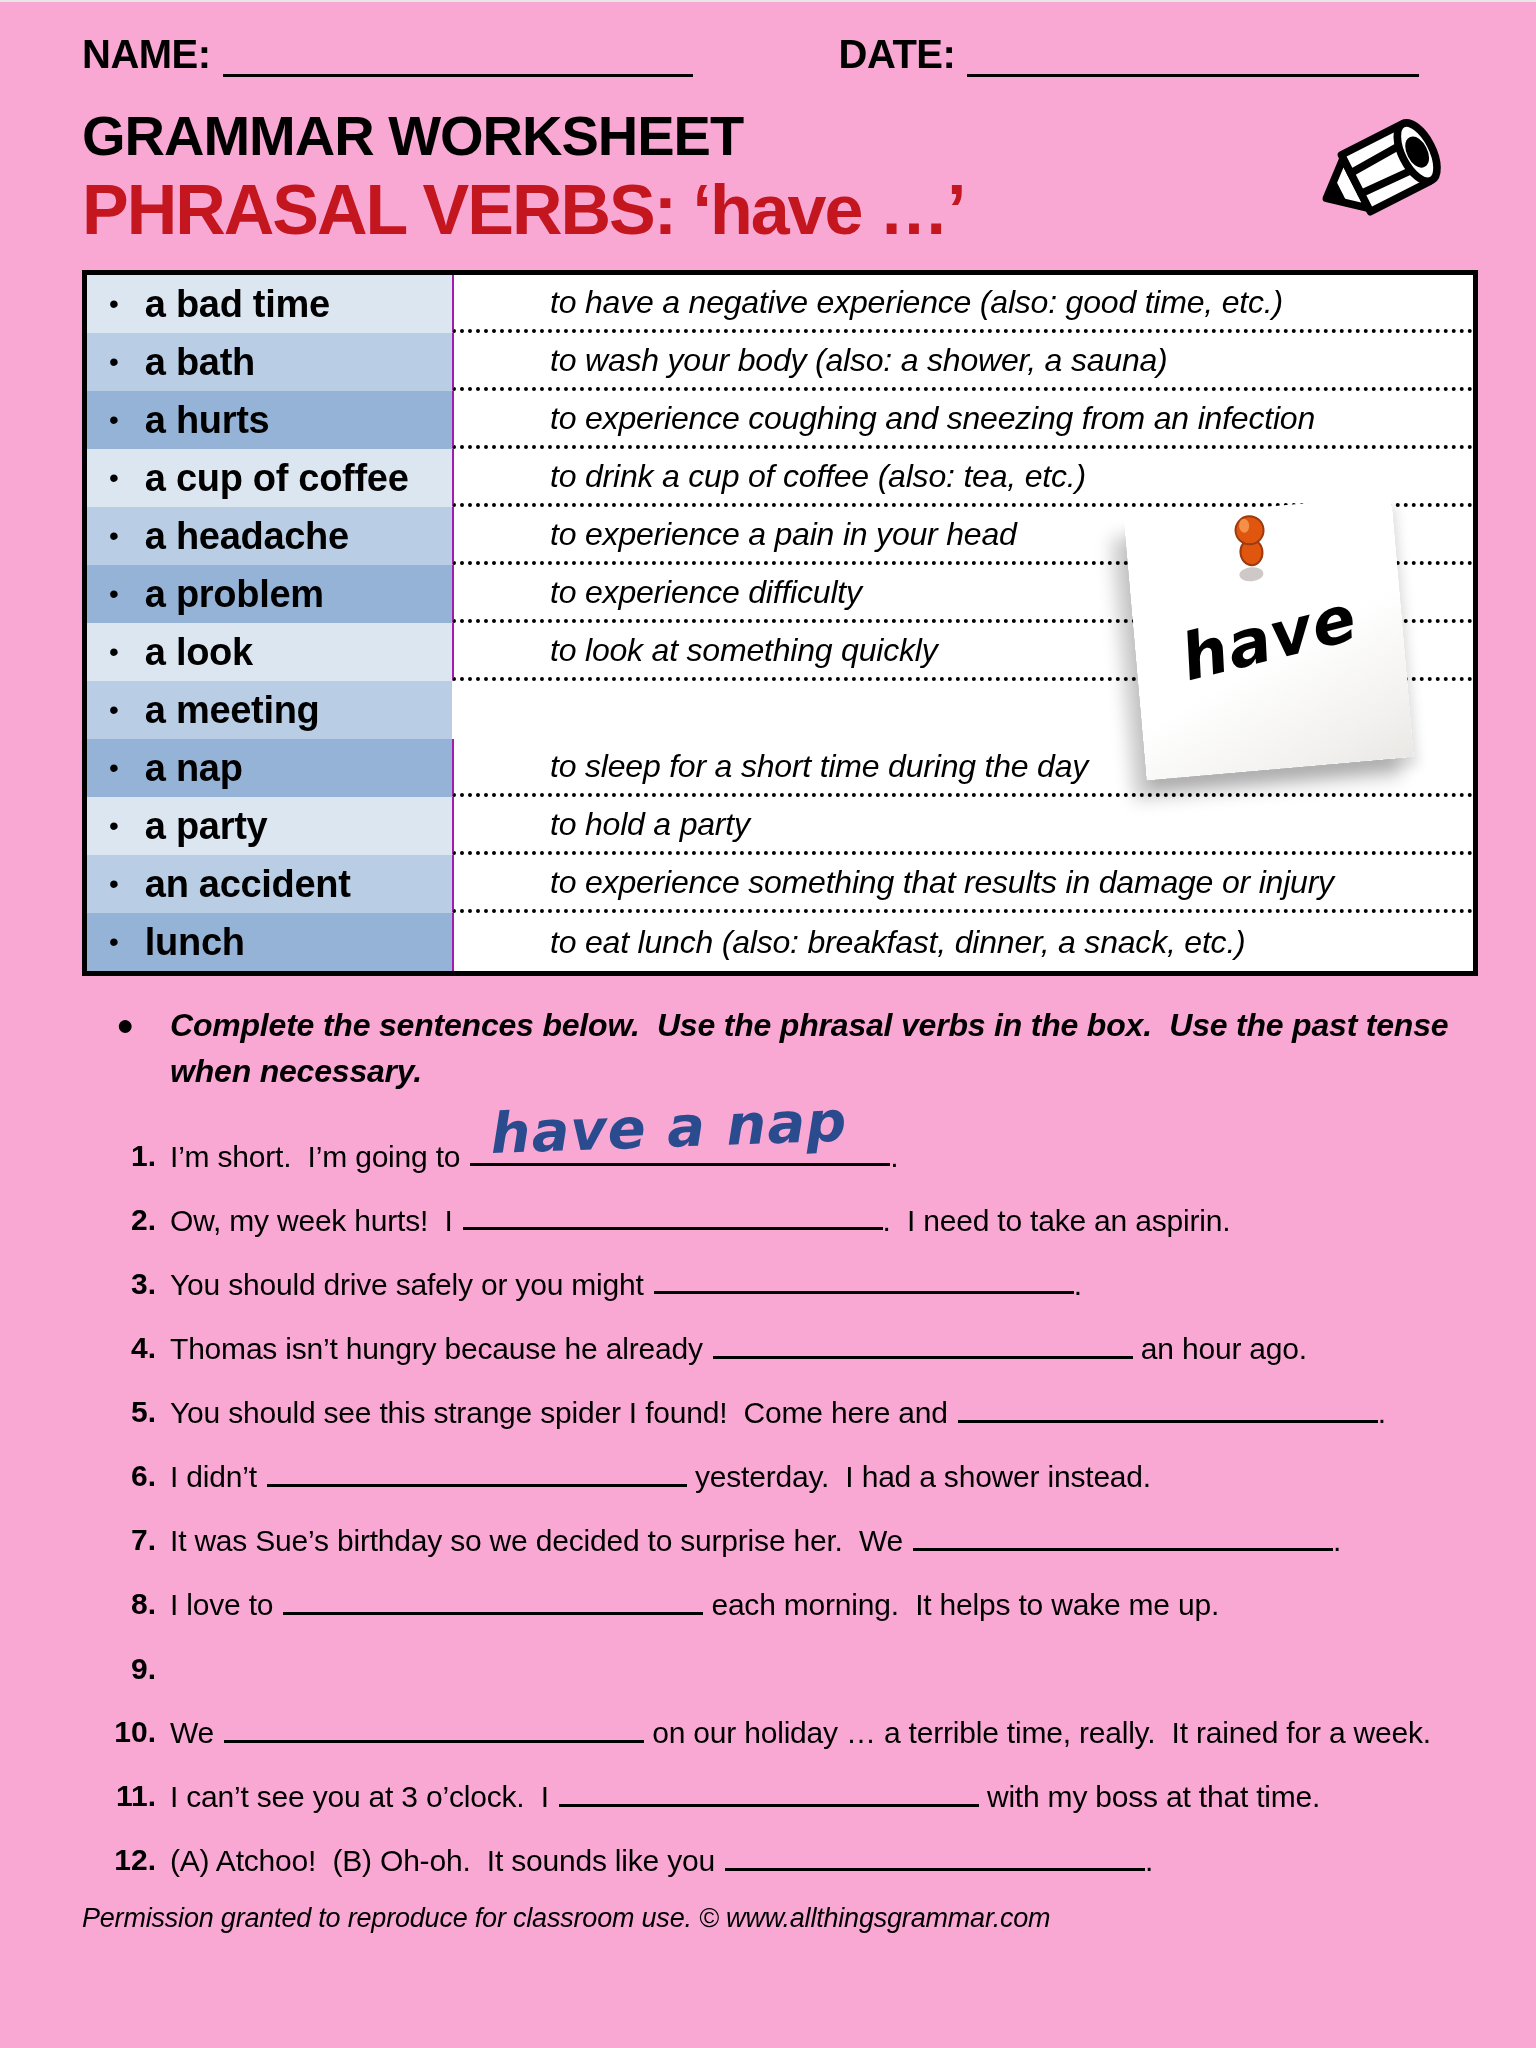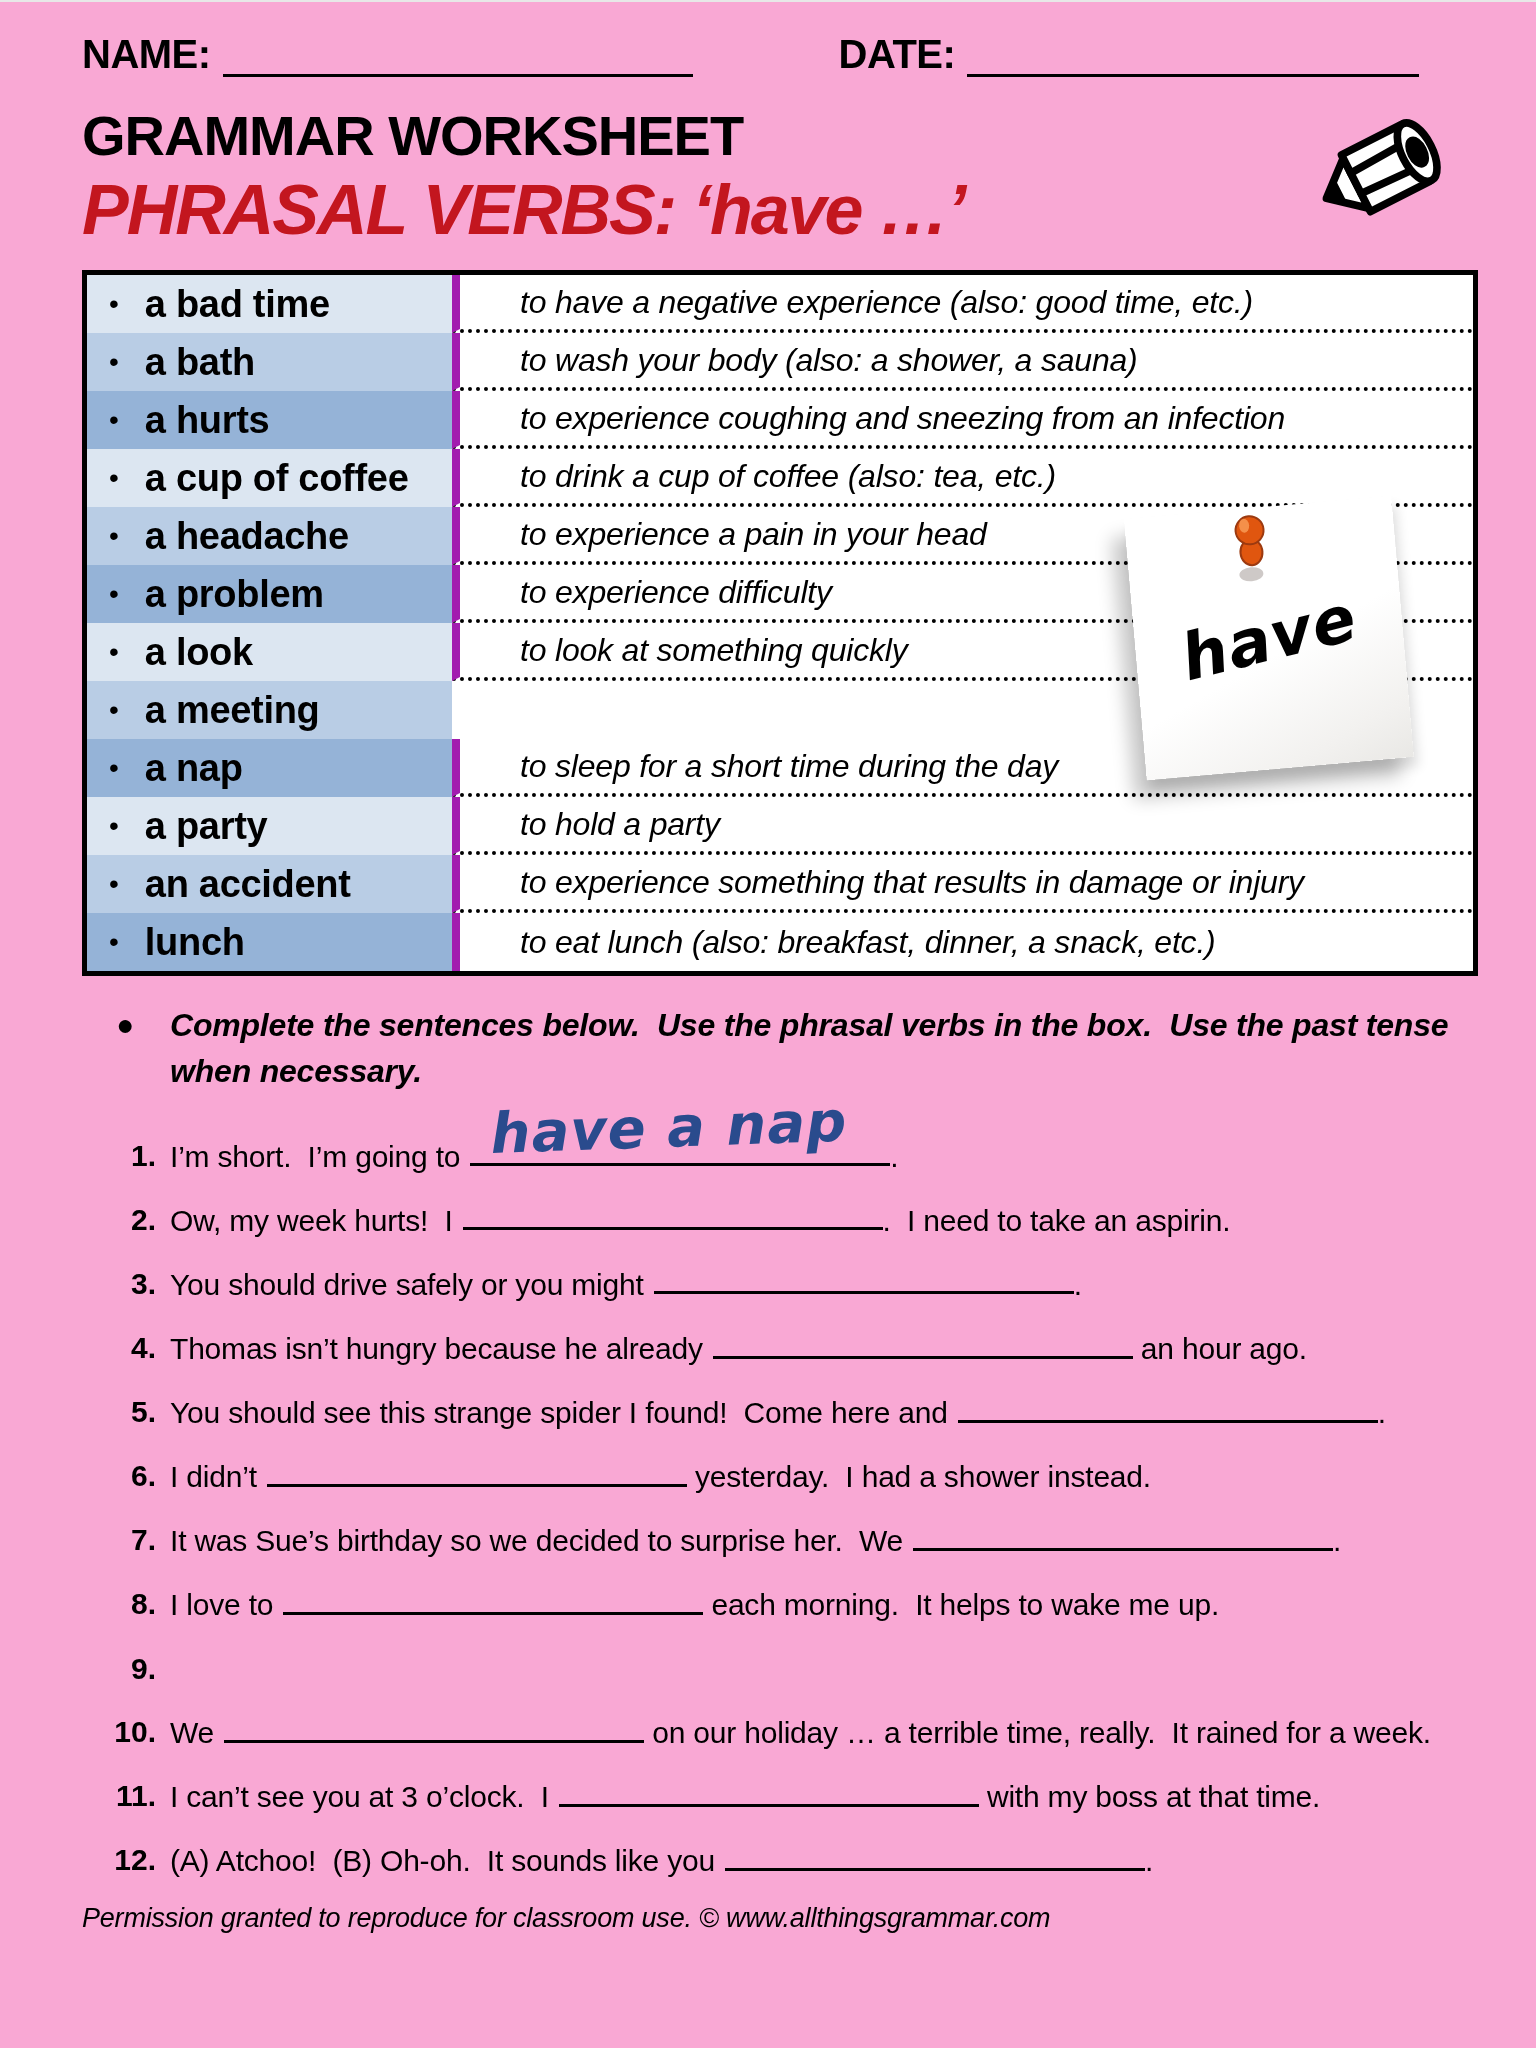--- a/index.html
+++ b/index.html
@@ -14,30 +14,30 @@
     padding:30px 58px 0 82px;
     overflow:hidden;
   }
   
   .topline{display:flex;align-items:flex-end;font-weight:bold;font-size:40px;letter-spacing:-0.5px;}
   .wline{border-bottom:3px solid #000;height:36px;}
   .wline.name{width:470px;margin-left:12px;}
   .lbl.date{margin-left:146px;}
   .wline.date{width:452px;margin-left:12px;}
   .h1{margin-top:26px;font-size:56px;font-weight:bold;letter-spacing:-1px;}
-  .h2{margin-top:2px;font-size:70px;font-weight:bold;letter-spacing:-2px;color:var(--title-red,#C3161F);font-style:italic;}
+  .h2{margin-top:2px;font-size:70px;font-weight:bold;letter-spacing:-2px;color:var(--title-red,#C3161F);}
   .pencil{position:absolute;top:98px;left:1292px;width:180px;height:140px;}
   
   .vtable{margin-top:20px;border:5px solid #000;background:#fff;}
   .trow{display:flex;align-items:stretch;min-height:58px;}
   .tcell-left{width:365px;flex-shrink:0;display:flex;align-items:center;padding-left:22px;box-sizing:border-box;}
   .bullet{font-size:28px;margin-right:26px;line-height:1;}
   .term{font-size:38px;font-weight:bold;letter-spacing:-0.3px;}
-  .tcell-right{flex:1;border-left:8px solid #a21caf;display:flex;align-items:center;
-    padding-left:60px;font-size:32px;font-style:italic;letter-spacing:-0.2px;background:#fff;}
+  .tcell-right{flex:1;border-left:2px solid #a21caf;display:flex;align-items:center;
+    padding-left:96px;font-size:32px;font-style:italic;letter-spacing:-0.2px;background:#fff;}
   .trow:not(:last-child) .tcell-right{border-bottom:4px dotted #000;}
   
   .note{position:absolute;left:1135px;top:505px;width:268px;height:262px;
     background:linear-gradient(155deg,#ffffff 55%,#f2f1ef 85%,#e9e8e5);
     transform:rotate(-5deg);
     box-shadow:-14px 18px 18px rgba(0,0,0,0.22), 4px 10px 12px rgba(0,0,0,0.12);
     z-index:6;display:flex;align-items:center;justify-content:center;}
   .note-word{font-family:"DejaVu Sans",sans-serif;font-style:italic;font-weight:600;
     font-size:64px;transform:rotate(-9deg);letter-spacing:1px;}
   .pin{position:absolute;top:4px;left:100px;width:48px;height:78px;}

